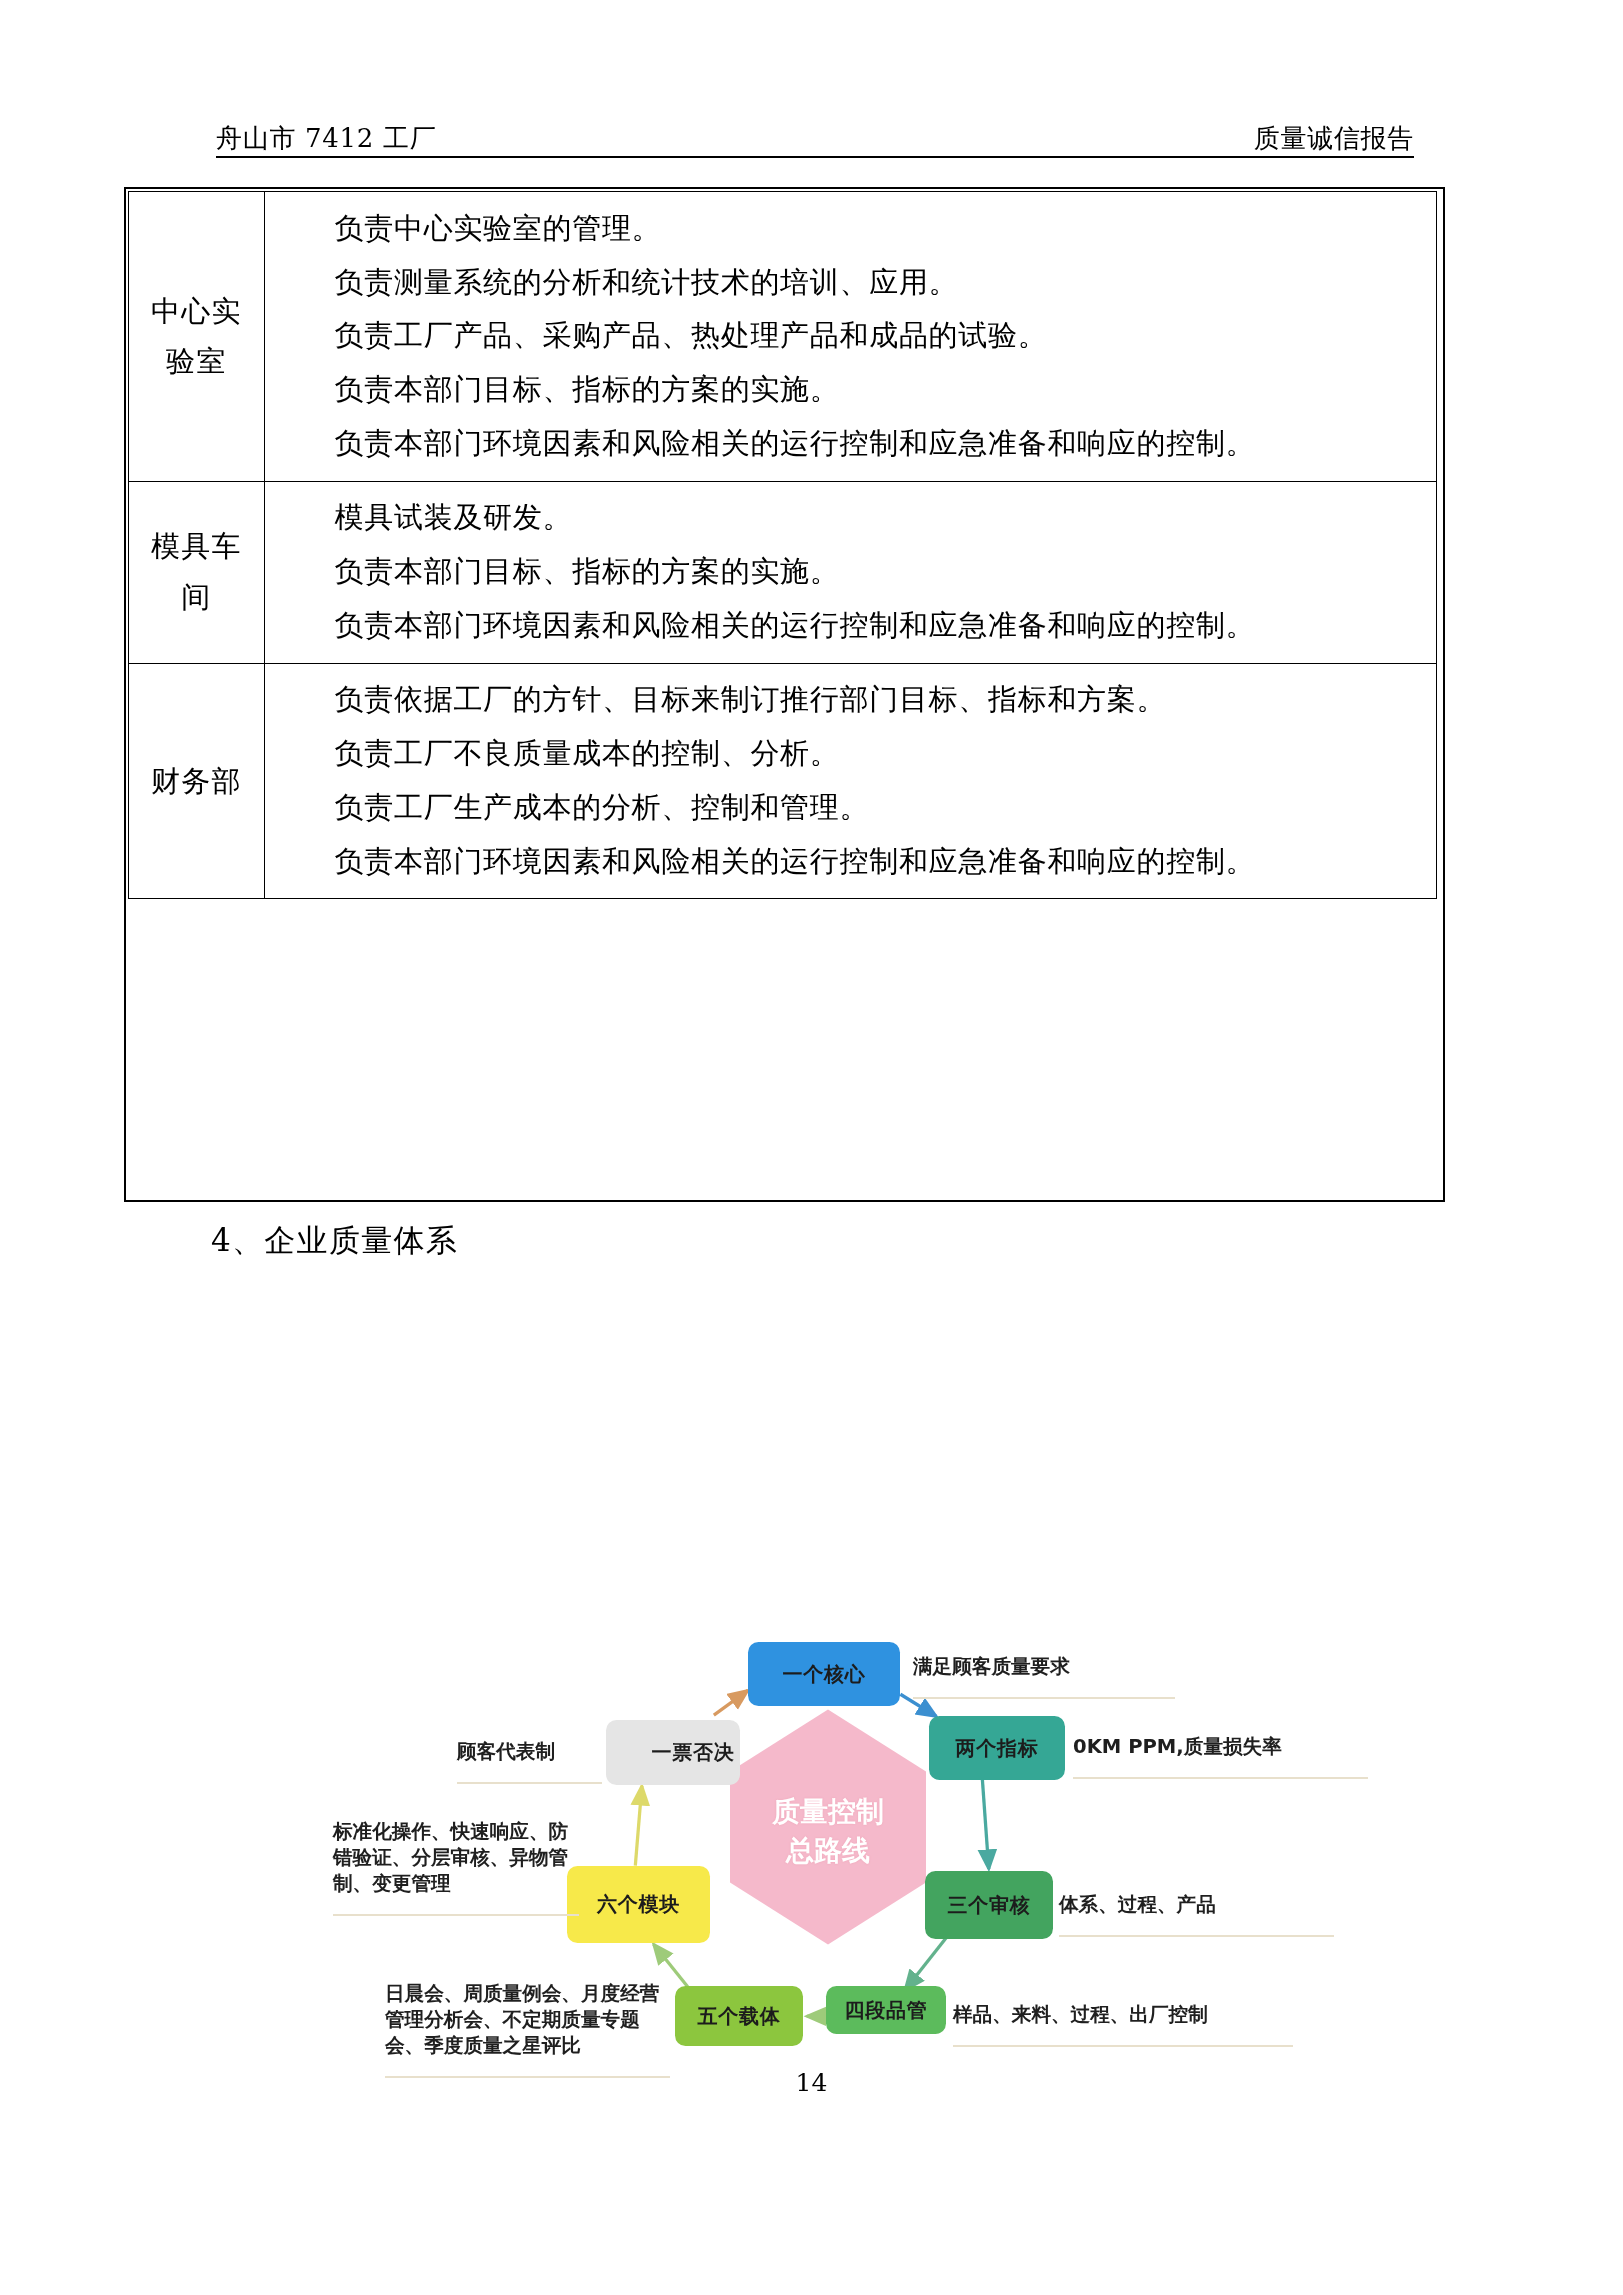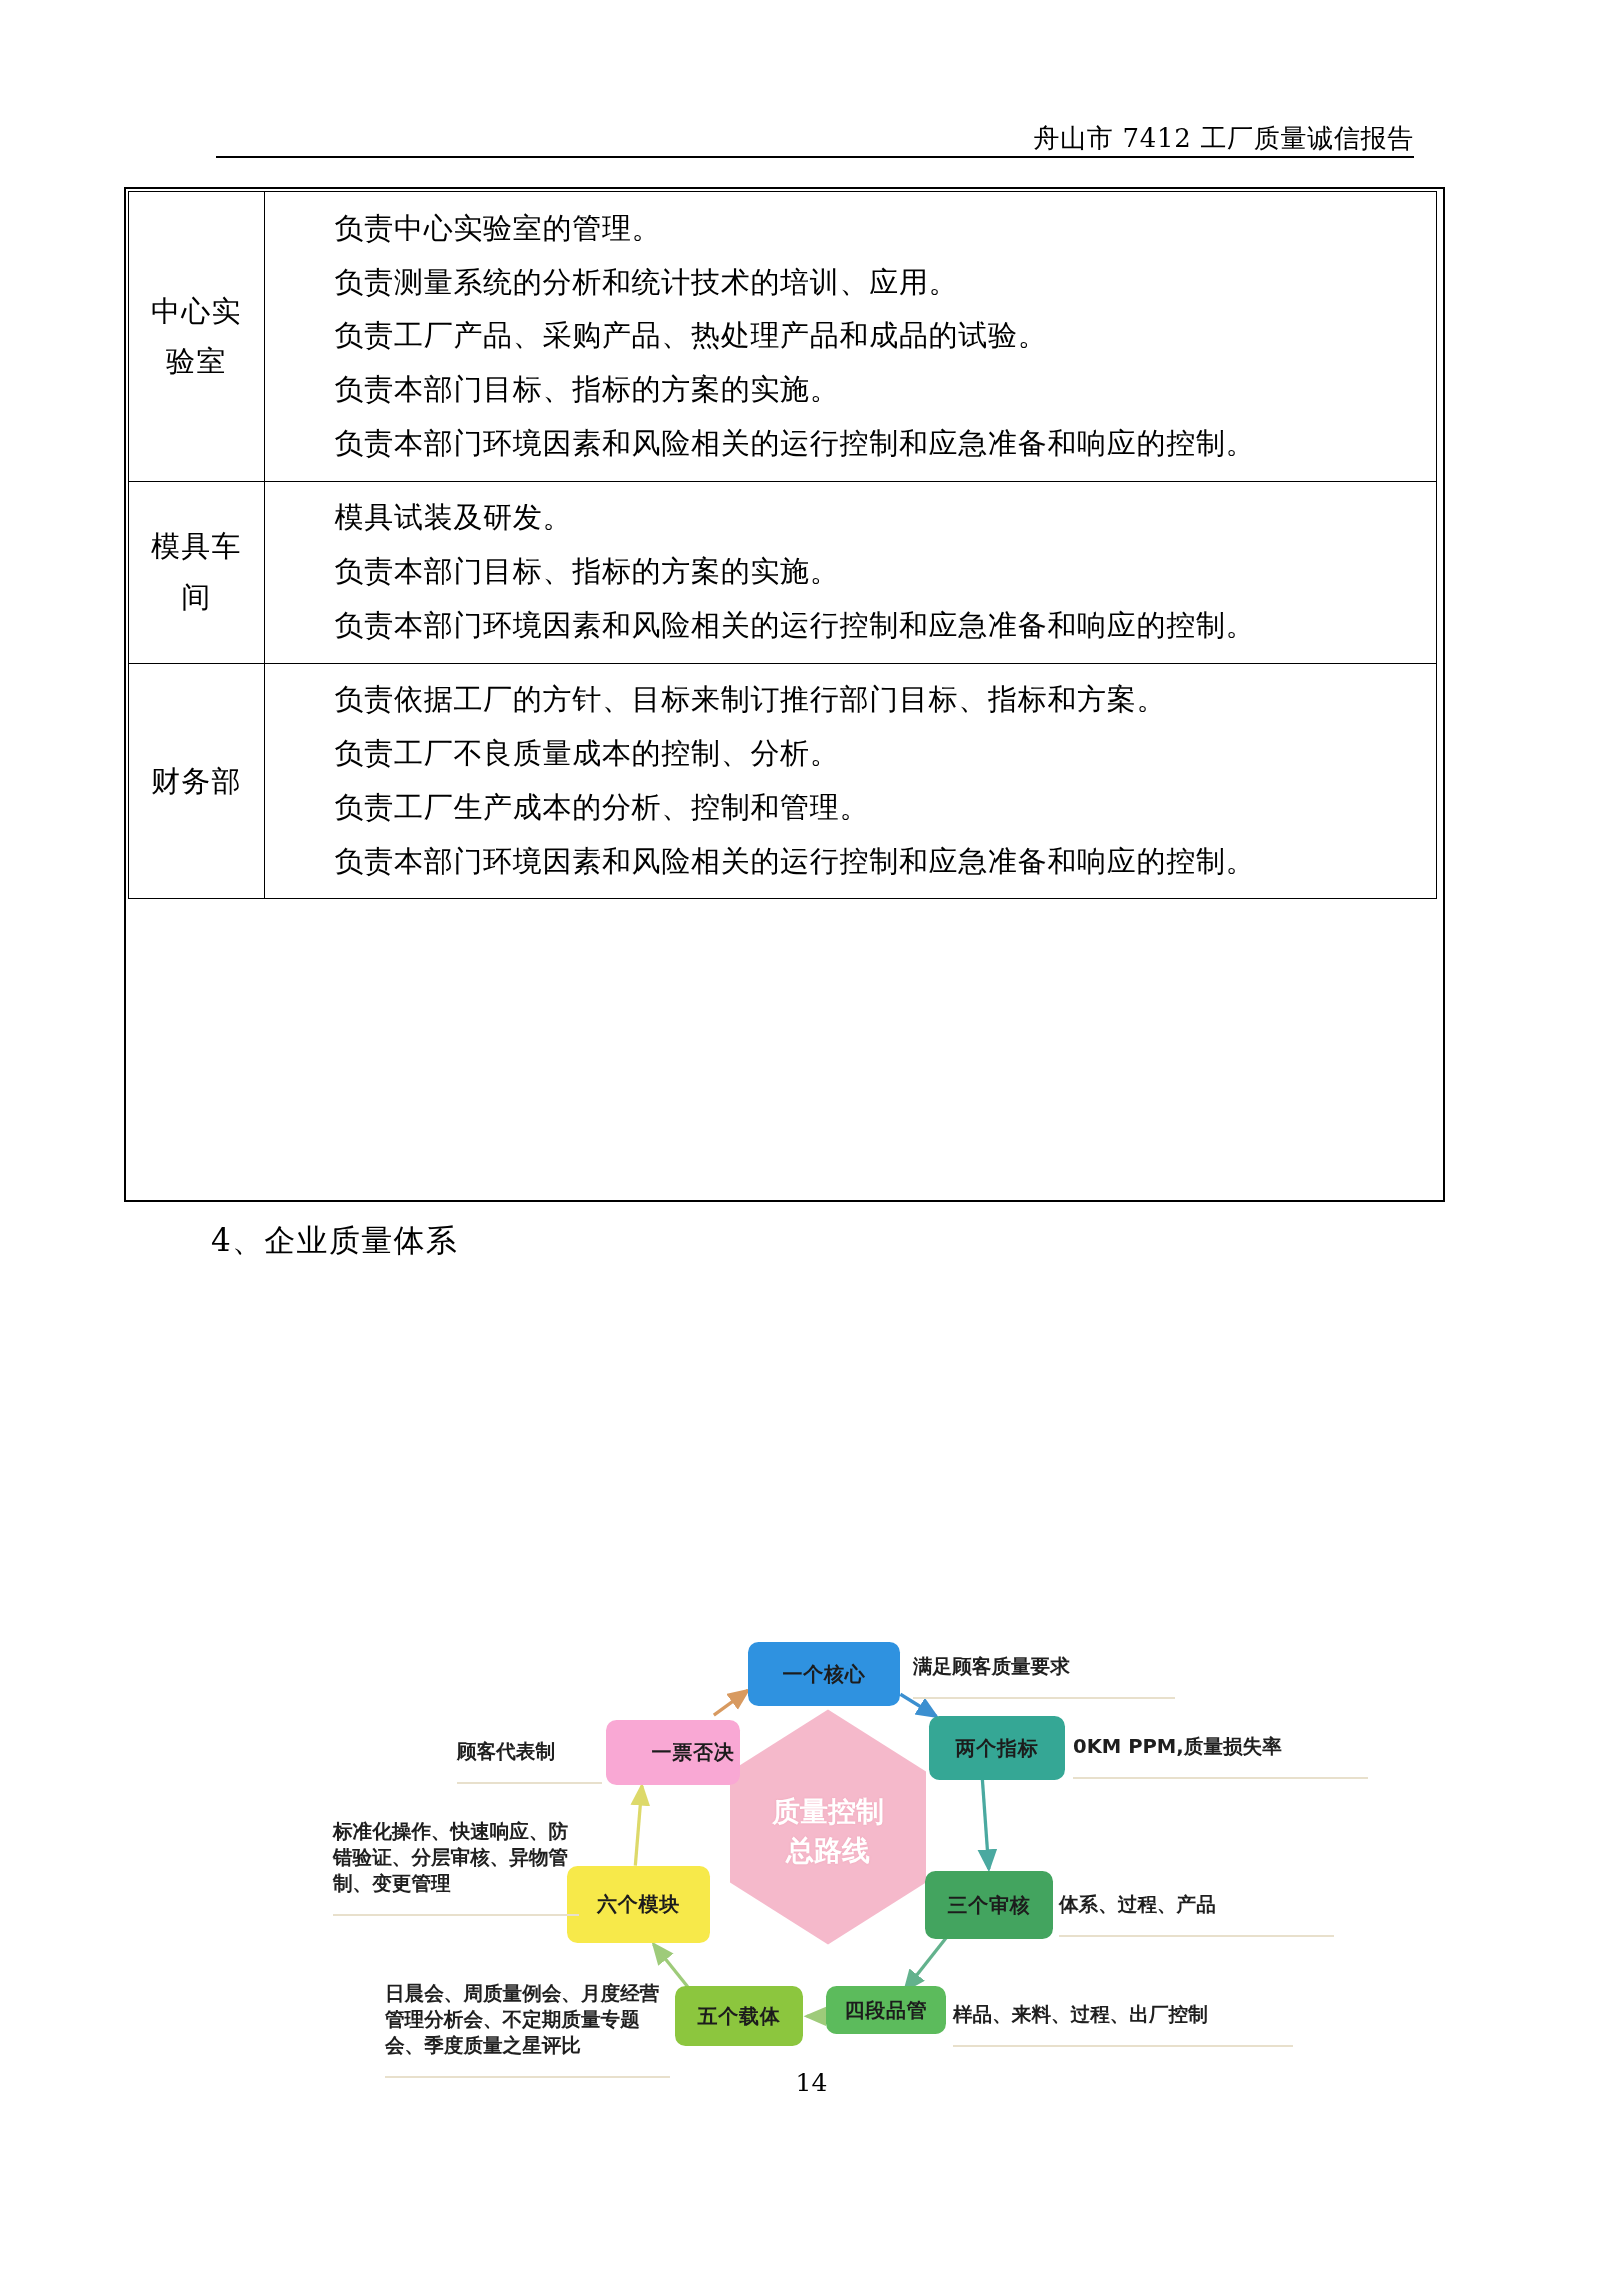--- a/index.html
+++ b/index.html
@@ -24,21 +24,21 @@
   }
 
   
   .header {
     position: absolute;
     left: 216px;
     top: 110px;
     width: 1198px;
     height: 46px;
     display: flex;
-    justify-content: flex-end;
+    justify-content: space-between;
     align-items: flex-end;
     font-size: 26px;
     letter-spacing: 0.7px;
   }
   .header-left, .header-right {
     white-space: nowrap;
     font-family: "DejaVu Serif", "Liberation Serif", serif;
   }
   .header-rule {
     position: absolute;
@@ -293,21 +293,21 @@
 
     <div class="node-box" style="left:518px; top:369px; width:120px; height:48px; background:#5cbb5c;">四段品管</div>
     <div class="node-desc right" style="left:645px; top:385px; width:340px;">样品、来料、过程、出厂控制</div>
 
     <div class="node-box" style="left:367px; top:369px; width:128px; height:60px; background:#8cc63e;">五个载体</div>
     <div class="node-desc left" style="left:77px; top:364px; width:285px;">日晨会、周质量例会、月度经营管理分析会、不定期质量专题会、季度质量之星评比</div>
 
     <div class="node-box" style="left:259px; top:249px; width:143px; height:77px; background:#f7e94a;">六个模块</div>
     <div class="node-desc left" style="left:25px; top:202px; width:246px;">标准化操作、快速响应、防错验证、分层审核、异物管制、变更管理</div>
 
-    <div class="node-box" style="left:298px; top:103px; width:134px; height:65px; background:#f9a8d4;padding-left:40px;">一票否决</div>
+    <div class="node-box" style="left:298px; top:103px; width:134px; height:65px; background:#e5e5e5;padding-left:40px;">一票否决</div>
     <div class="node-desc left" style="left:149px; top:122px; width:145px;">顾客代表制</div>
 
   </div>
 
   <div class="page-number">14</div>
 
 </div>
 
 
 </body></html>

